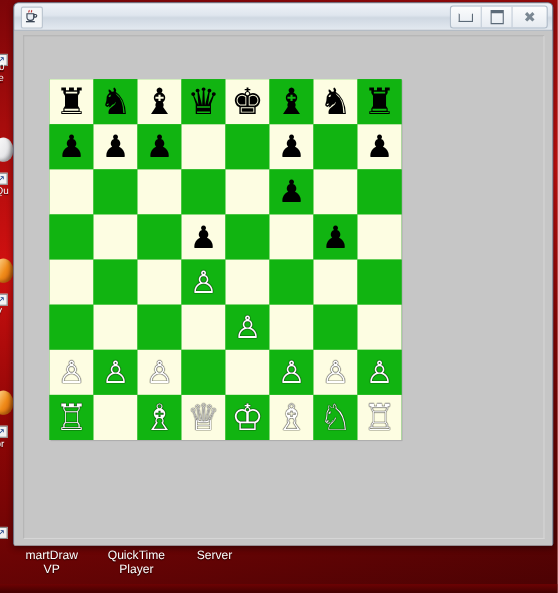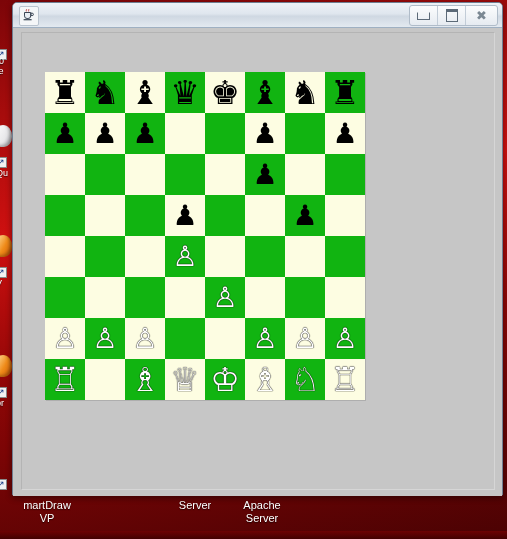--- a/index.html
+++ b/index.html
@@ -267,23 +267,23 @@
       <span class="glyph">
         <span class="shortcut"></span>
           <span class="arrow">↗</span>
       </span>
     </div>
   </div>
 
   <div id="bottom-row">
     <div class="bitem" style="left:0px;   width:62px;  top:2px;">martDraw
 VP</div>
+    <div class="bitem" style="left:68px;  width:80px;  top:2px;">QuickTime
+Player</div>
     <div class="bitem" style="left:148px; width:62px;  top:2px;">Server</div>
-    <div class="bitem" style="left:214px; width:64px;  top:2px;">Apache
-Server</div>
   </div>
   <div id="taskbar-edge"></div>
 
   <div id="app-window">
 
     <div id="titlebar">
       <div id="app-icon">
         <svg width="16" height="16" viewBox="0 0 16 16" aria-hidden="true">
           <path d="M4.5 5.5h6.2v3.4a2.6 2.6 0 0 1-2.6 2.6H7.1A2.6 2.6 0 0 1 4.5 8.9z" fill="#e9eef4" stroke="#3b4655" stroke-width="1"></path>
           <path d="M10.9 6.2h1.3a1.2 1.2 0 0 1 0 2.4h-1.3z" fill="none" stroke="#3b4655" stroke-width="1"></path>

